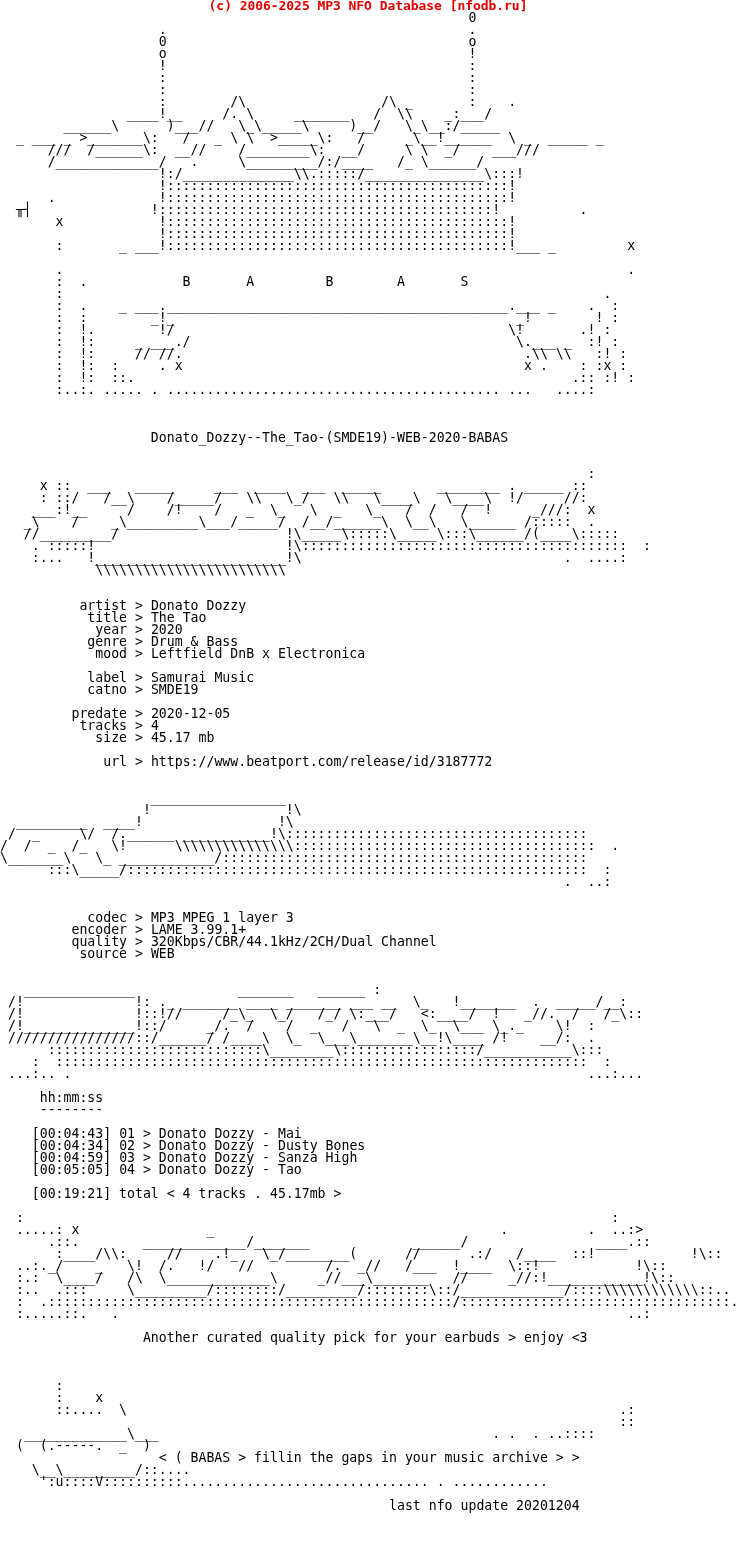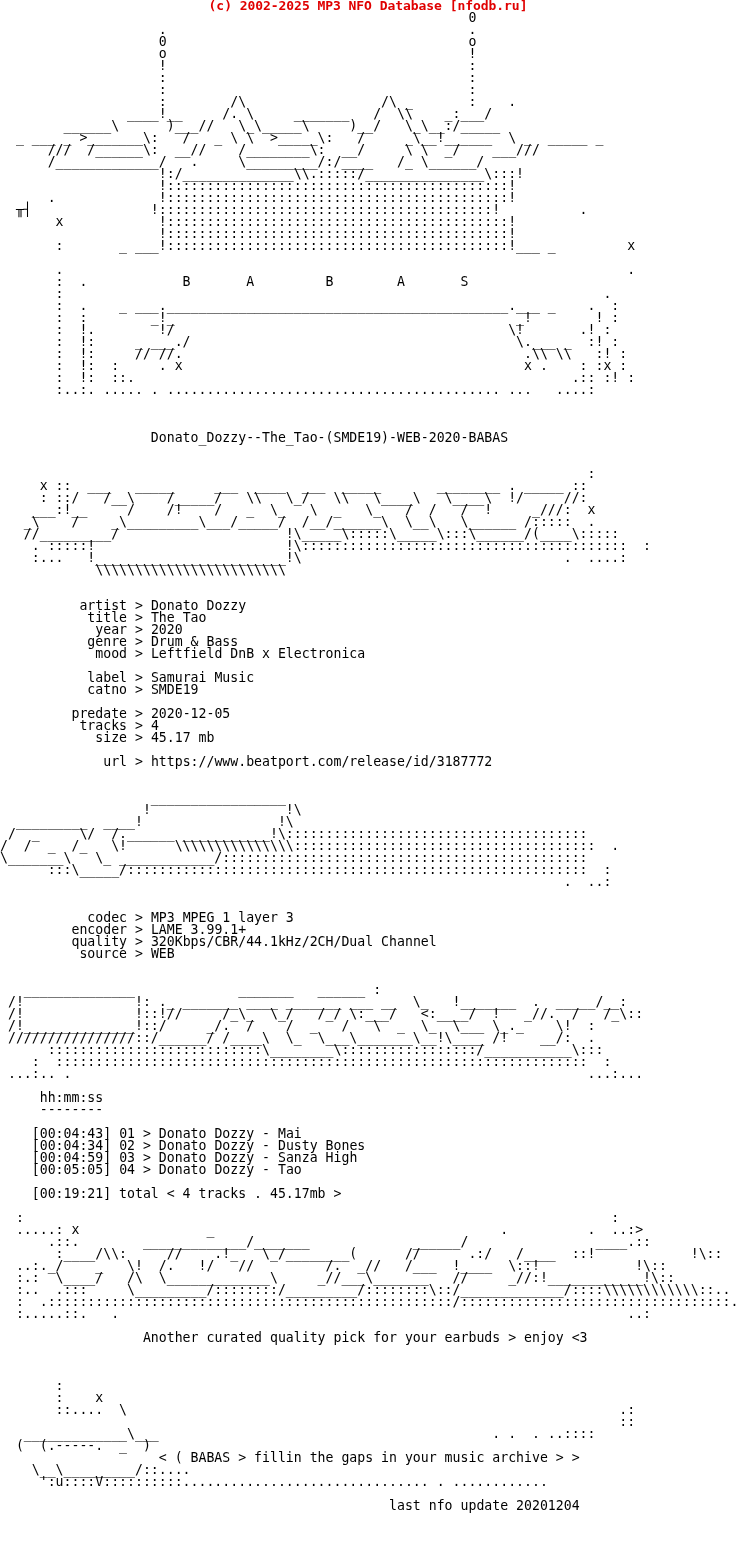--- a/index.html
+++ b/index.html
@@ -15,15 +15,15 @@
     font-family: "DejaVu Sans Mono", "Liberation Mono", monospace;
     font-size: 13.2px; line-height: 12px; color: #000000;
     white-space: pre; letter-spacing: 0px;
   }
   pre.nfo span.line { display: block; height: 12px; }
   .field-label, .field-sep, .field-value { white-space: pre; }
 </style>
 </head>
 <body>
 
-<div class="copyright">(c) 2002-2025 MP3 NFO Database [nfodb.ru]</div>
+<div class="copyright">(c) 2006-2025 MP3 NFO Database [nfodb.ru]</div>
 
 <pre class="nfo"><span class="line">                                                           0</span><span class="line">                    .                                      .</span><span class="line">                    0                                      o</span><span class="line">                    o                                      !</span><span class="line">                    !                                      :</span><span class="line">                    :                                      :</span><span class="line">                    :                                      :</span><span class="line">                    :        /\                 /\ _       :    .</span><span class="line">                ____!__     /. \     _______   /  \\    _:___/</span><span class="line">        ______\      )___//   \_\_____\     )__/   \_\__:/_____</span><span class="line">  _ ___ _ &gt;_______\:   /   _ \ \  &gt;_____\:   /     _\__!______  \ _  _____ _</span><span class="line">      ///  /______\:  __//    /________\:  __/     \ \  _/    ___///</span><span class="line">      /_____________/   .     \_________/:/____   /_ \______/</span><span class="line">                    !:/______________\\.:::::/_______________\:::!</span><span class="line">                    !:::::::::::::::::::::::::::::::::::::::::::!</span><span class="line">      .             !:::::::::::::::::::::::::::::::::::::::::::!</span><span class="line">  ╥┤               !::::::::::::::::::::::::::::::::::::::::::!          .</span><span class="line">       x            !:::::::::::::::::::::::::::::::::::::::::::!</span><span class="line">                    !:::::::::::::::::::::::::::::::::::::::::::!</span><span class="line">       :       _ ___!:::::::::::::::::::::::::::::::::::::::::::!___ _         x</span><span class="line"> </span><span class="line">       .                                                                       .</span><span class="line">       :  .            B       A         B        A       S</span><span class="line">       :                                                                    .</span><span class="line">       :  .    _ ___.___________________________________________.___ _    .  :</span><span class="line">       :  :        _!_                                           _!        ! :</span><span class="line">       :  !.        !/                                          \!       .! :</span><span class="line">       :  !:     _ ___./                                         \.___ _  :! :</span><span class="line">       :  !:     // //.                                           .\\ \\   :! :</span><span class="line">       :  !:  :     . x                                           x .    : :x :</span><span class="line">       :  !:  ::.                                                       .:: :! :</span><span class="line">       :..:. ..... . .......................................... ...   ....:</span><span class="line"> </span><span class="line"> </span><span class="line"> </span><span class="line">                   <span>Donato_Dozzy--The_Tao-(SMDE19)-WEB-2020-BABAS</span></span><span class="line"> </span><span class="line"> </span><span class="line">                                                                          :</span><span class="line">     x ::  ___   _____     ___  ____  ___  _____       ________ . _____ ::</span><span class="line">     : ::/   /__\    /_____/   \\   \_/   \\   \____\   \____\  !/     //:</span><span class="line">    ___:!__     /    /!    /   _  \_   \  _   \_   /  /   /  !     _///:  x</span><span class="line">   _\    /    _\_________\___/_____/  /__/______\  \__\   \______ /:::::  .</span><span class="line">   //_________/                     !\_____\:::::\_____\:::\______/(____\:::::</span><span class="line">    . :::::!                        !\:::::::::::::::::::::::::::::::::::::::::  :</span><span class="line">    :...   !________________________!\                                 .  ....:</span><span class="line">            \\\\\\\\\\\\\\\\\\\\\\\\</span><span class="line"> </span><span class="line"> </span><span class="line">          <span class="field-label">artist</span> &gt; <span>Donato Dozzy</span></span><span class="line">           <span>title</span> &gt; <span>The Tao</span></span><span class="line">            <span>year</span> &gt; <span>2020</span></span><span class="line">           <span>genre</span> &gt; <span>Drum &amp; Bass</span></span><span class="line">            <span>mood</span> &gt; <span>Leftfield DnB x Electronica</span></span><span class="line"> </span><span class="line">           <span>label</span> &gt; <span>Samurai Music</span></span><span class="line">           <span>catno</span> &gt; <span>SMDE19</span></span><span class="line"> </span><span class="line">         <span>predate</span> &gt; <span>2020-12-05</span></span><span class="line">          <span>tracks</span> &gt; <span>4</span></span><span class="line">            <span>size</span> &gt; <span>45.17 mb</span></span><span class="line"> </span><span class="line">             <span>url</span> &gt; <span>https://www.beatport.com/release/id/3187772</span></span><span class="line"> </span><span class="line"> </span><span class="line">                   _________________</span><span class="line">                  !                 !\</span><span class="line">  _________  ____!                 !\</span><span class="line"> /  _     \/  /.______ ___________!\::::::::::::::::::::::::::::::::::::::</span><span class="line">/  /  _  /_   \!      \\\\\\\\\\\\\\\::::::::::::::::::::::::::::::::::::::  .</span><span class="line">\_______\   \_ ____________/::::::::::::::::::::::::::::::::::::::::::::::</span><span class="line">      :::\_____/::::::::::::::::::::::::::::::::::::::::::::::::::::::::::  :</span><span class="line">                                                                       .  ..:</span><span class="line"> </span><span class="line"> </span><span class="line">           <span>codec</span> &gt; <span>MP3 MPEG 1 layer 3</span></span><span class="line">         <span>encoder</span> &gt; <span>LAME 3.99.1+</span></span><span class="line">         <span>quality</span> &gt; <span>320Kbps/CBR/44.1kHz/2CH/Dual Channel</span></span><span class="line">          <span>source</span> &gt; <span>WEB</span></span><span class="line"> </span><span class="line"> </span><span class="line">   ______________             _______   ______ :</span><span class="line"> /!              !: ._ _______ ____ _______ ___ __  \_   !_______  .  _____/__:</span><span class="line"> /!              !::!//     /_\_  \_/   /_/ \:___/   &lt;:____/  !   _//.  /   /_\::</span><span class="line"> /!______________!::/     _/.  /    /  _   /   \  _  \_  \___ \_._    \!  :</span><span class="line"> ////////////////::/______/ /____\  \_  \___\_______\__!\____ /!    __/:  .</span><span class="line">      :::::::::::::::::::::::::::\________\:::::::::::::::::/___________\:::</span><span class="line">    :  :::::::::::::::::::::::::::::::::::::::::::::::::::::::::::::::::::  :</span><span class="line"> ...:.. .                                                                 ...:...</span><span class="line"> </span><span class="line">     <span>hh:mm:ss</span></span><span class="line">     <span>--------</span></span><span class="line"> </span><span class="line">    <span>[00:04:43]</span> <span>01</span> &gt; <span>Donato Dozzy</span> - <span>Mai</span></span><span class="line">    <span>[00:04:34]</span> <span>02</span> &gt; <span>Donato Dozzy</span> - <span>Dusty Bones</span></span><span class="line">    <span>[00:04:59]</span> <span>03</span> &gt; <span>Donato Dozzy</span> - <span>Sanza High</span></span><span class="line">    <span>[00:05:05]</span> <span>04</span> &gt; <span>Donato Dozzy</span> - <span>Tao</span></span><span class="line"> </span><span class="line">    <span>[00:19:21] total &lt; 4 tracks . 45.17mb &gt;</span></span><span class="line"> </span><span class="line">  :                                                                          :</span><span class="line">  .....: x                _                                    .          .  ..:&gt;</span><span class="line">      .::.        _____________/_______             ______/                ____.::</span><span class="line">       :____/\\:     //    .!_   \_/________(      //      .:/   /____  ::!            !\::</span><span class="line">  ..:._/    _   \!  /.   !/   //         /.  _//   /___  !____  \::!            !\::</span><span class="line">  :.:  \____/   /\  \_____________\     _//___\_______   //     _//:!____________!\::</span><span class="line">  :..  .:::     \_________/::::::::/_________/::::::::\::/_____________/::::\\\\\\\\\\\\::..</span><span class="line">  :  .:::::::::::::::::::::::::::::::::::::::::::::::::::/::::::::::::::::::::::::::::::::::.:</span><span class="line">  :.....::.   .                                                                ..:</span><span class="line"> </span><span class="line">                  <span>Another curated quality pick for your earbuds &gt; enjoy &lt;3</span></span><span class="line"> </span><span class="line"> </span><span class="line"> </span><span class="line">       :</span><span class="line">       :    x</span><span class="line">       ::....  \                                                              .:</span><span class="line">                                                                              ::</span><span class="line">   _____________\___                                          . .  . ..::::</span><span class="line">  (  (.-----.  _  )</span><span class="line">                    <span>&lt; ( BABAS &gt; fillin the gaps in your music archive &gt; &gt;</span></span><span class="line">    \__\_________/::....</span><span class="line">     ':u::::V::::::::::............................... . ............</span><span class="line"> </span><span class="line">                                                 <span>last nfo update 20201204</span></span></pre>
 
 </body></html>

